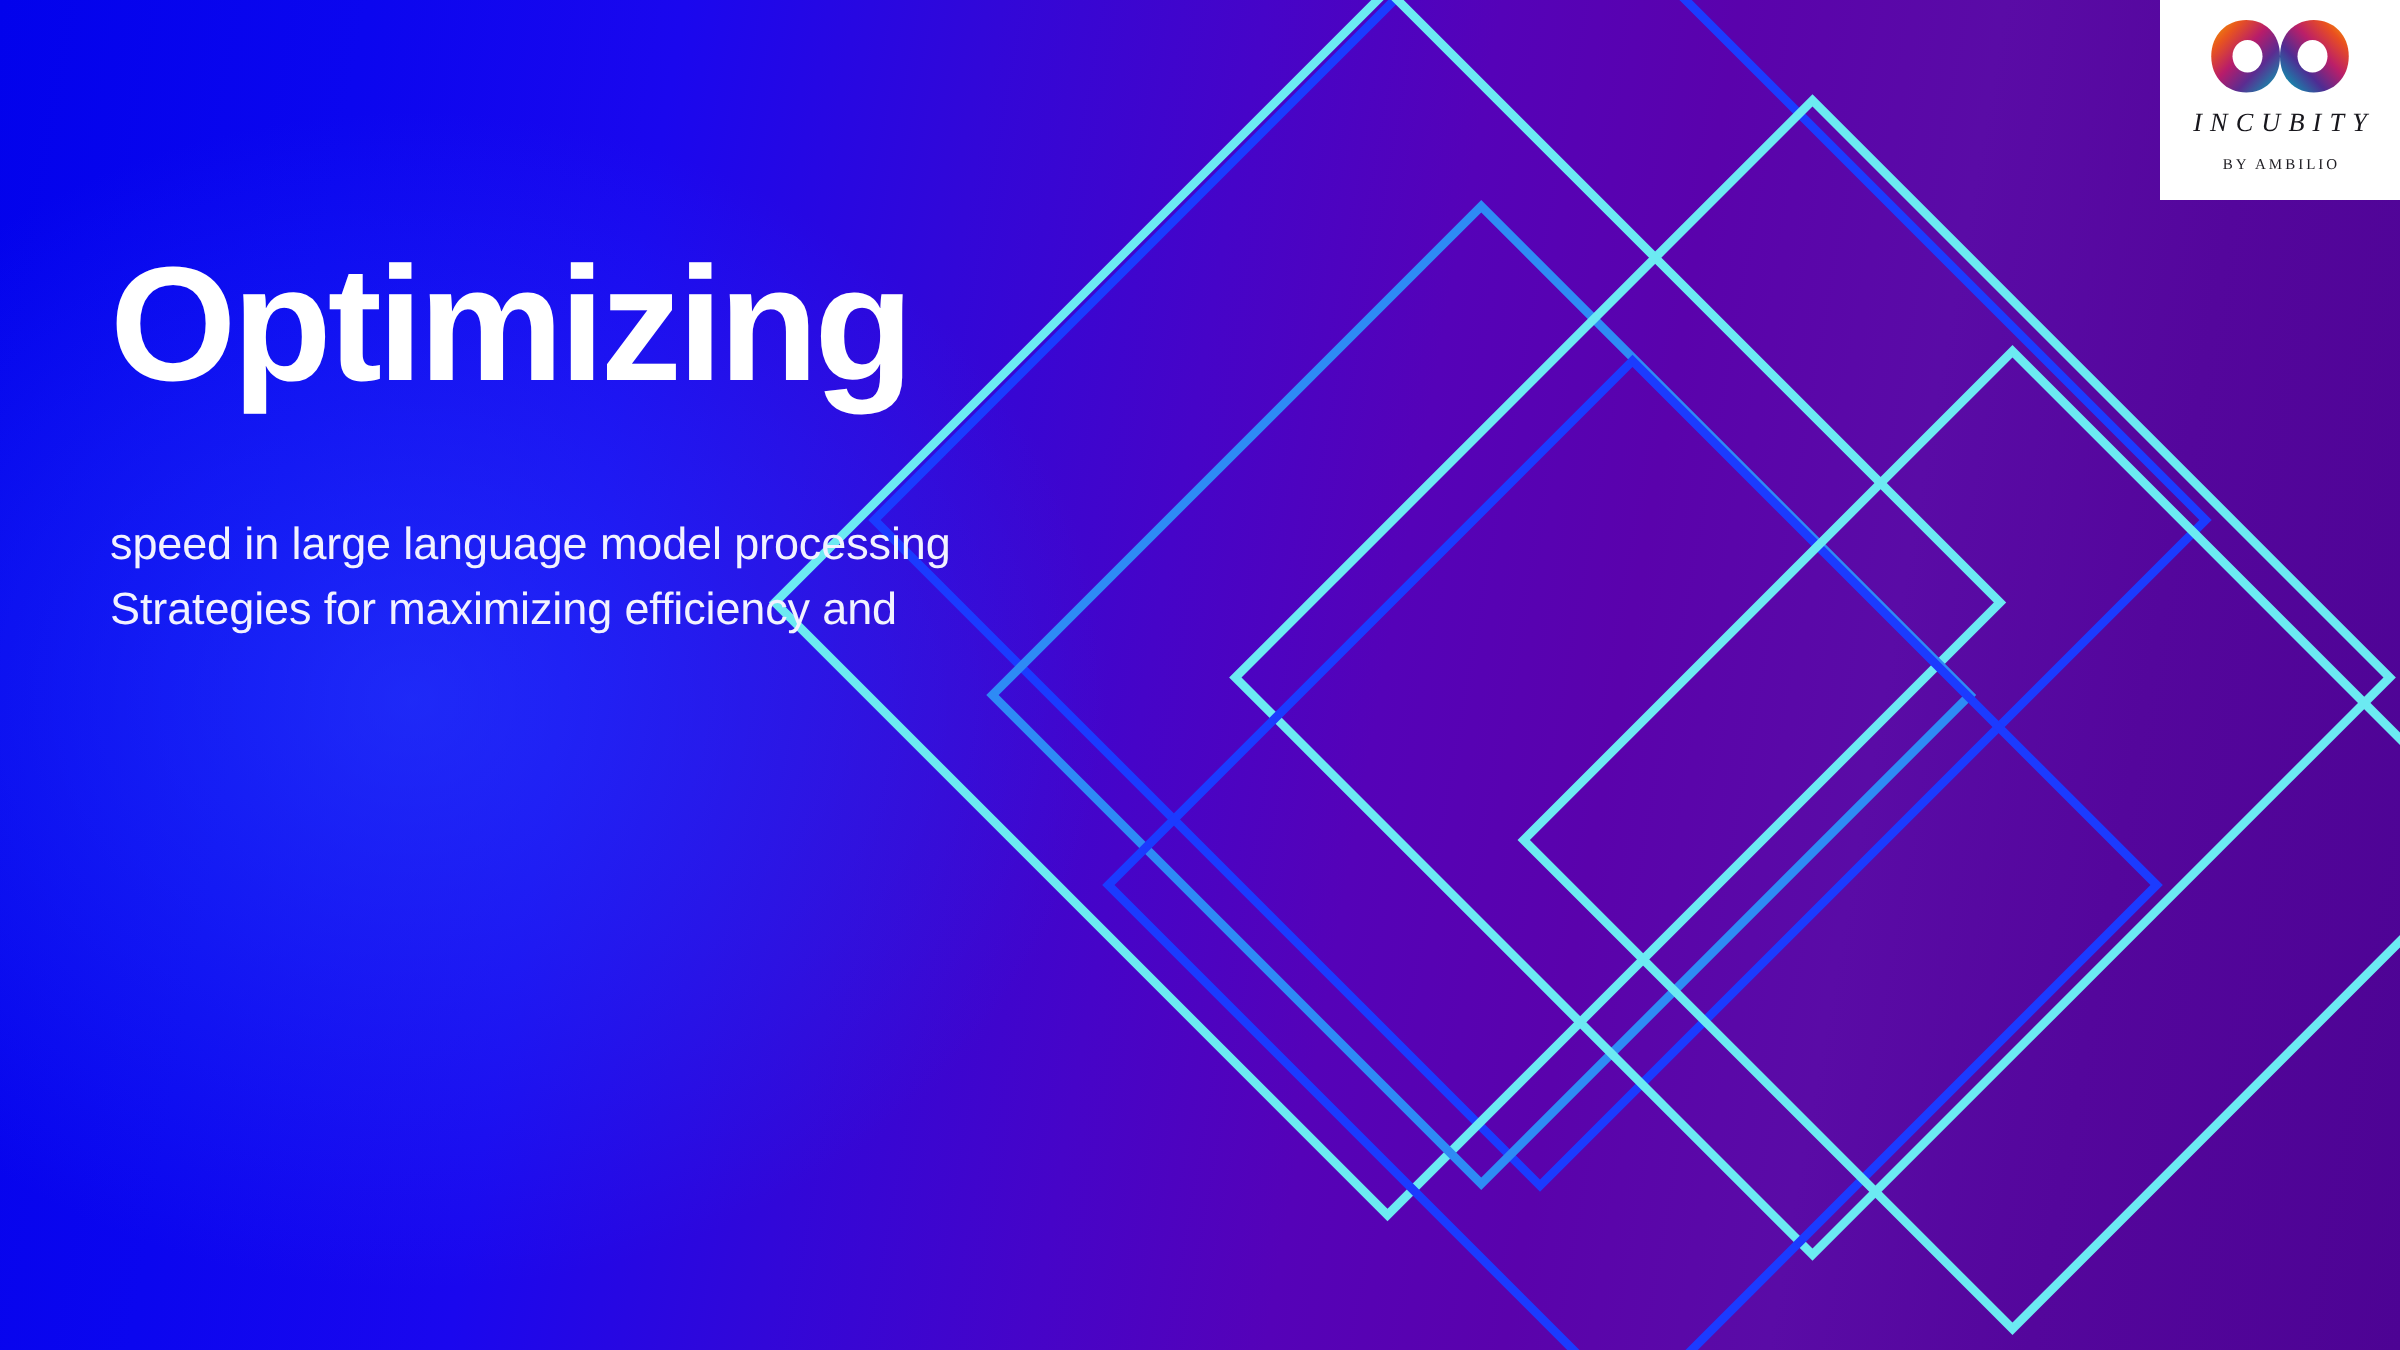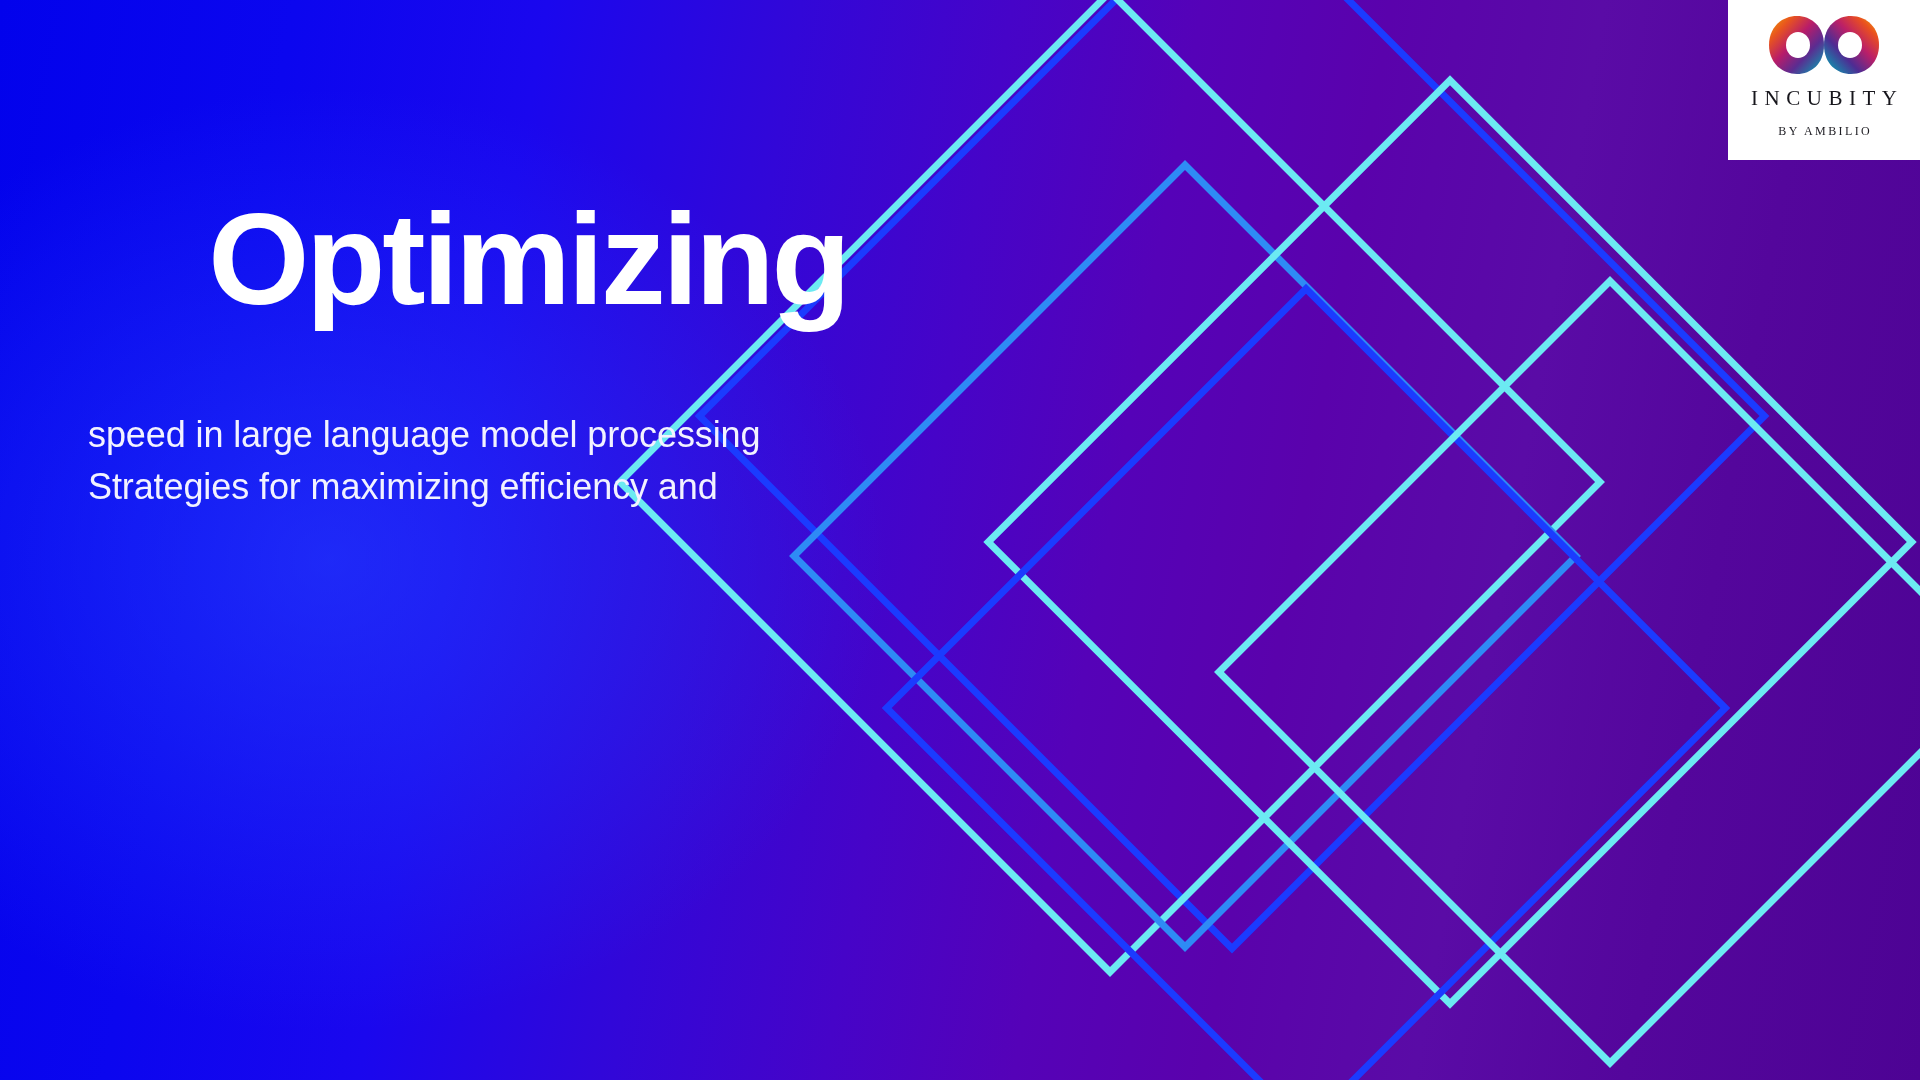--- a/index.html
+++ b/index.html
@@ -51,21 +51,20 @@
     width: 880px;
   }
   .headline {
     margin: 0;
     color: #ffffff;
     font-family: "Liberation Sans", sans-serif;
     font-weight: 700;
     font-size: 130px;
     line-height: 0.98;
     letter-spacing: -3.2px;
-    text-align: center;
   }
   .headline .line {
     display: block;
     white-space: nowrap;
   }
   .subtitle {
     margin: 0;
     padding-top: 86px;
     color: #f2f2ff;
     font-family: "Liberation Sans", sans-serif;
@@ -98,20 +97,21 @@
   }
   .logo-name {
     margin-top: 12px;
     font-family: "Liberation Serif", serif;
     font-size: 21px;
     letter-spacing: 6.5px;
     color: #17161c;
     text-indent: 6.5px;
     font-weight: 400;
     line-height: 1;
+    font-style: italic;
   }
   .logo-sub {
     margin-top: 16px;
     font-family: "Liberation Serif", serif;
     font-size: 12px;
     letter-spacing: 2.4px;
     color: #1d1c22;
     text-indent: 2.4px;
     font-weight: 400;
     line-height: 1;

